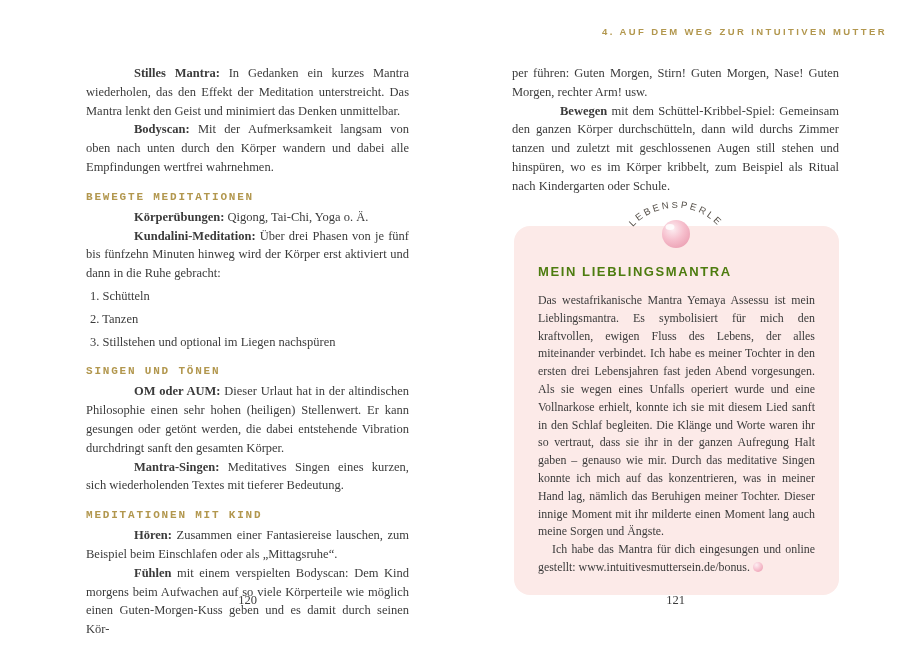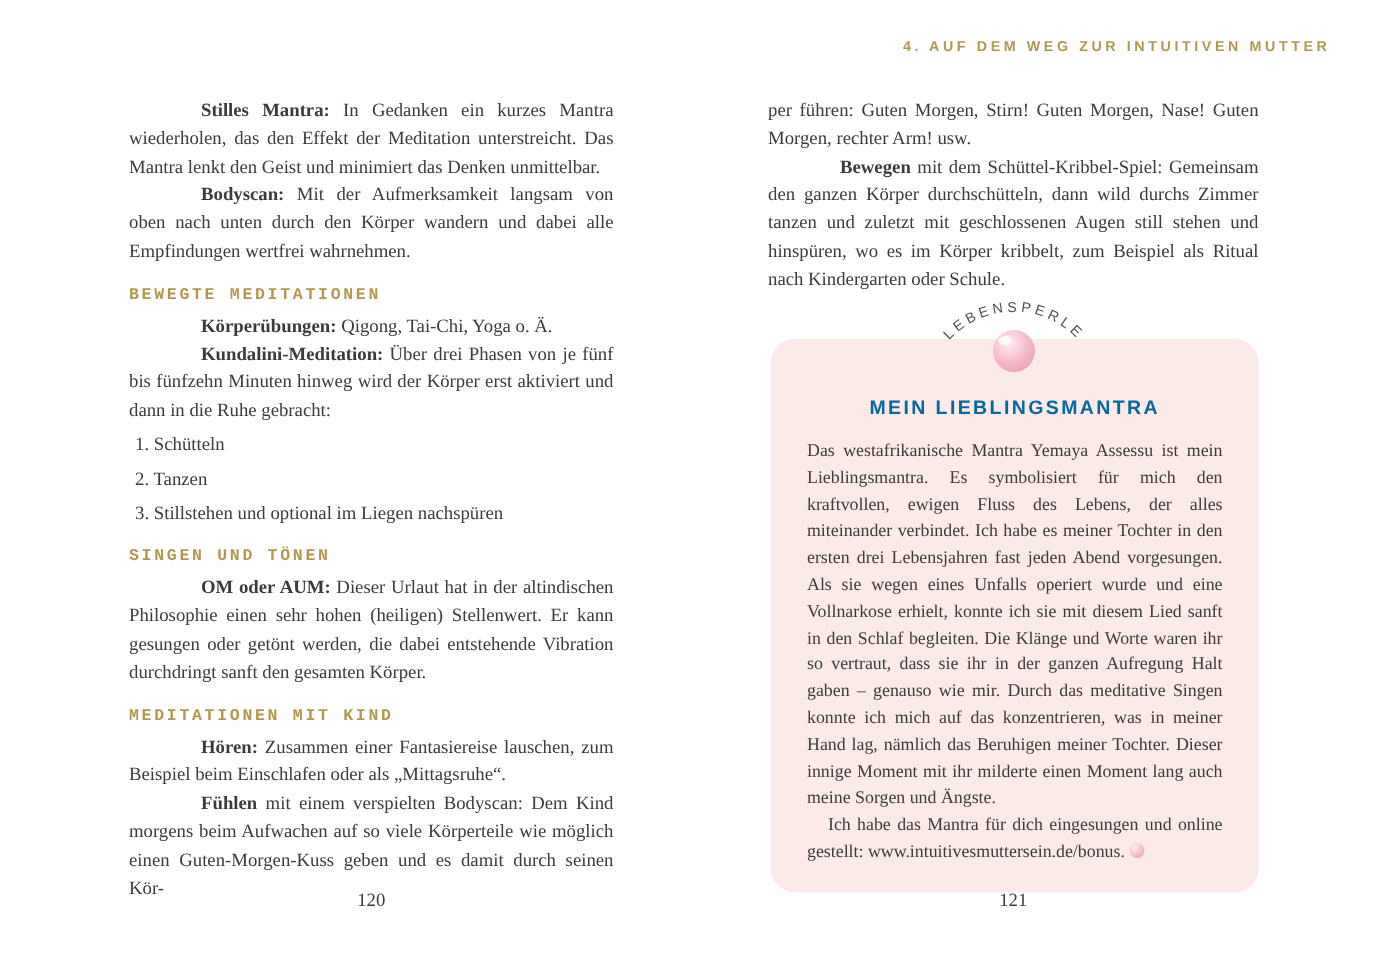--- a/index.html
+++ b/index.html
@@ -40,22 +40,22 @@
   .pearl-box {
     position: absolute; left: 514px; top: 226px; width: 325px;
     border-radius: 16px;
     background: var(--box-pink, #fceae8);
     padding: 38px 24px 18px;
     box-sizing: border-box;
   }
   .box-title {
     font-family: "Liberation Sans", sans-serif;
     font-size: 13px; font-weight: bold;
-    letter-spacing: 1.6px; color: #0369a1;
-    text-align: center; margin: 0 0 13px;
+    letter-spacing: 1.6px; color: #4d7c0f;
+    text-align: left; margin: 0 0 13px;
   }
   .pearl-box .para { font-size: 11.9px; line-height: 17.8px; }
   .pearl-emblem { position: absolute; left: 586px; top: 182px; pointer-events: none; }
   .arc-text {
     font-family: "Liberation Sans", sans-serif;
     font-size: 9.5px; letter-spacing: 2.6px;
     fill: #57514a;
   }
   .pagenum {
     position: absolute; top: 593px;
@@ -81,20 +81,21 @@
         <p class="para"><span class="seg-bold">Stilles Mantra:</span><span> In Gedanken ein kurzes Mantra wiederholen, das den Effekt der Meditation unterstreicht. Das Mantra lenkt den Geist und minimiert das Denken unmittelbar.</span></p>
         <p class="para"><span class="seg-bold">Bodyscan:</span><span> Mit der Aufmerksamkeit langsam von oben nach unten durch den Körper wandern und dabei alle Empfindungen wertfrei wahrnehmen.</span></p>
         <div class="section-heading">BEWEGTE MEDITATIONEN</div>
         <p class="para"><span class="seg-bold">Körperübungen:</span><span> Qigong, Tai-Chi, Yoga o. Ä.</span></p>
         <p class="para"><span class="seg-bold">Kundalini-Meditation:</span><span> Über drei Phasen von je fünf bis fünfzehn Minuten hinweg wird der Körper erst aktiviert und dann in die Ruhe gebracht:</span></p>
         <p class="line"><span>1. Schütteln</span></p>
         <p class="line"><span>2. Tanzen</span></p>
         <p class="line"><span>3. Stillstehen und optional im Liegen nachspüren</span></p>
         <div class="section-heading">SINGEN UND TÖNEN</div>
         <p class="para"><span class="seg-bold">OM oder AUM:</span><span> Dieser Urlaut hat in der altindischen Philosophie einen sehr hohen (heiligen) Stellenwert. Er kann gesungen oder getönt werden, die dabei entstehende Vibration durchdringt sanft den gesamten Körper.</span></p>
+        <p class="para"><span class="seg-bold">Mantra-Singen:</span><span> Meditatives Singen eines kurzen, sich wiederholenden Textes mit tieferer Bedeutung.</span></p>
         <div class="section-heading">MEDITATIONEN MIT KIND</div>
         <p class="para"><span class="seg-bold">Hören:</span><span> Zusammen einer Fantasiereise lauschen, zum Beispiel beim Einschlafen oder als „Mittagsruhe“.</span></p>
         <p class="para"><span class="seg-bold">Fühlen</span><span> mit einem verspielten Bodyscan: Dem Kind morgens beim Aufwachen auf so viele Körperteile wie möglich einen Guten-Morgen-Kuss geben und es damit durch seinen Kör-</span></p>
       </div>
   </section>
 
   <section class="col col-right">
     <div>
         <p class="para"><span>per führen: </span><span class="seg-italic">Guten Morgen, Stirn! Guten Morgen, Nase! Guten Morgen, rechter Arm! usw.</span></p>
         <p class="para"><span class="seg-bold">Bewegen</span><span> mit dem Schüttel-Kribbel-Spiel: Gemeinsam den ganzen Körper durchschütteln, dann wild durchs Zimmer tanzen und zuletzt mit geschlossenen Augen still stehen und hinspüren, wo es im Körper kribbelt, zum Beispiel als Ritual nach Kindergarten oder Schule.</span></p>

